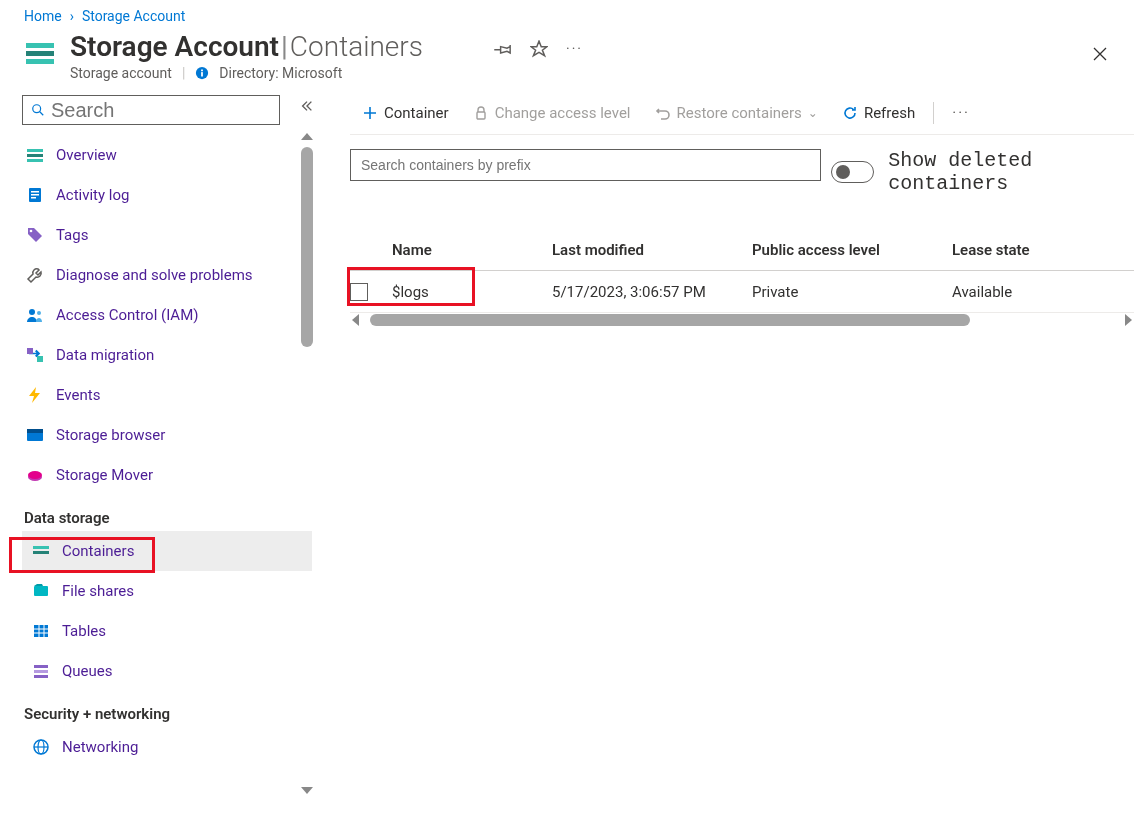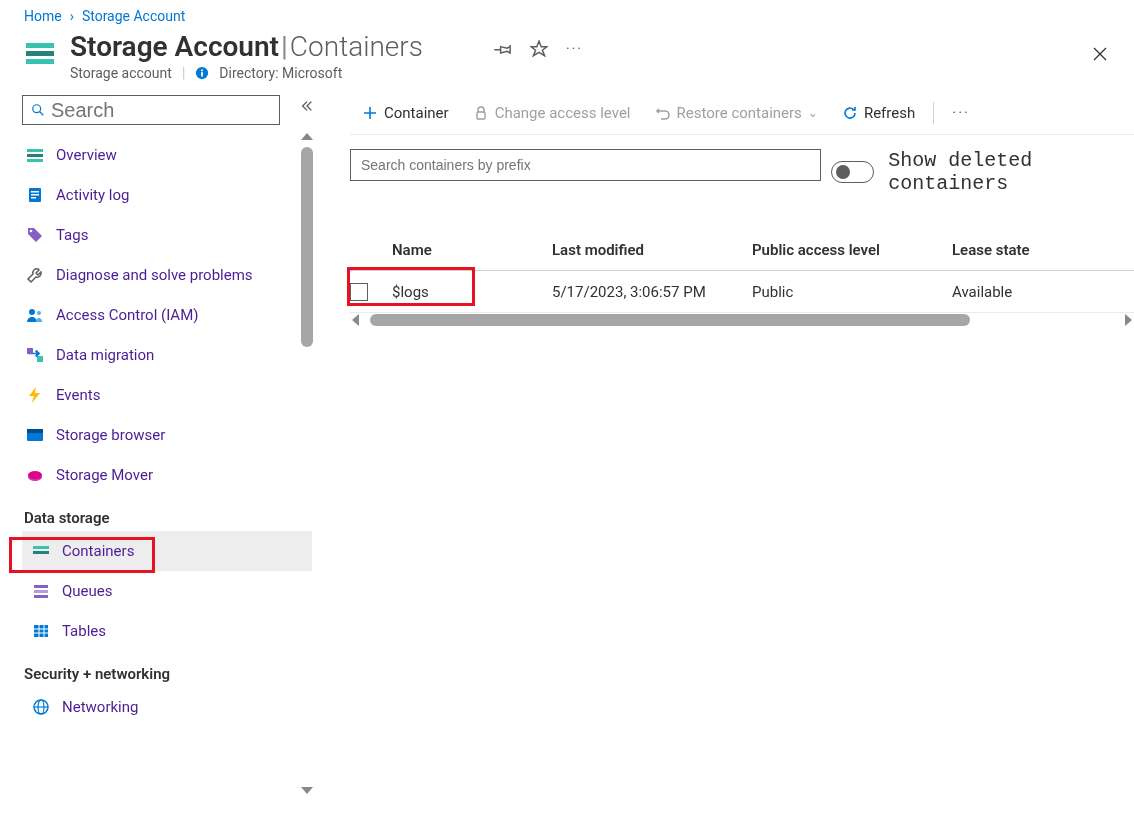--- a/index.html
+++ b/index.html
@@ -465,38 +465,47 @@
             <svg width="18" height="18" viewBox="0 0 18 18">
               <rect x="1" y="4" width="16" height="3" fill="#37c2b1"></rect>
               <rect x="1" y="9" width="16" height="3" fill="#258277"></rect>
             </svg>
           </span>
         <span>Containers</span>
       </div>
       <div class="nav-item nav-indent">
         <span class="nav-icon">
             <svg width="18" height="18" viewBox="0 0 18 18">
-              <rect x="2" y="3" width="14" height="3" fill="#8661c5"></rect>
-              <rect x="2" y="8" width="14" height="3" fill="#b59ae0"></rect>
-              <rect x="2" y="13" width="14" height="3" fill="#8661c5"></rect>
-            </svg>
-          </span>
-        <span>Queues</span>
+              <rect x="2" y="4" width="14" height="10" rx="1" fill="#00b7c3"></rect>
+              <path d="M2 4l3-2h5l1 2z" fill="#009ca8"></path>
+            </svg>
+          </span>
+        <span>File shares</span>
       </div>
       <div class="nav-item nav-indent">
         <span class="nav-icon">
             <svg width="18" height="18" viewBox="0 0 18 18">
               <rect x="2" y="3" width="14" height="12" fill="#0078d4"></rect>
               <line x1="2" y1="7" x2="16" y2="7" stroke="#fff"></line>
               <line x1="2" y1="11" x2="16" y2="11" stroke="#fff"></line>
               <line x1="7" y1="3" x2="7" y2="15" stroke="#fff"></line>
               <line x1="12" y1="3" x2="12" y2="15" stroke="#fff"></line>
             </svg>
           </span>
         <span>Tables</span>
+      </div>
+      <div class="nav-item nav-indent">
+        <span class="nav-icon">
+            <svg width="18" height="18" viewBox="0 0 18 18">
+              <rect x="2" y="3" width="14" height="3" fill="#8661c5"></rect>
+              <rect x="2" y="8" width="14" height="3" fill="#b59ae0"></rect>
+              <rect x="2" y="13" width="14" height="3" fill="#8661c5"></rect>
+            </svg>
+          </span>
+        <span>Queues</span>
       </div>
 
       <div class="nav-section-header">Security + networking</div>
 
       <div class="nav-item nav-indent">
         <span class="nav-icon">
             <svg width="18" height="18" viewBox="0 0 18 18">
               <circle cx="9" cy="9" r="7" fill="none" stroke="#0078d4" stroke-width="1.5"></circle>
               <ellipse cx="9" cy="9" rx="3" ry="7" fill="none" stroke="#0078d4" stroke-width="1.2"></ellipse>
               <line x1="2" y1="9" x2="16" y2="9" stroke="#0078d4" stroke-width="1.2"></line>
@@ -563,21 +572,21 @@
         <span>Last modified</span>
         <span>Public access level</span>
         <span>Lease state</span>
       </div>
       <div class="table-row">
         <span>
             <div class="row-checkbox"></div>
           </span>
         <span class="row-name">$logs</span>
         <span>5/17/2023, 3:06:57 PM</span>
-        <span>Public</span>
+        <span>Private</span>
         <span>Available</span>
       </div>
       <div class="hscroll-track">
         <div class="hscroll-arrow-l"></div>
         <div class="hscroll-thumb"></div>
         <div class="hscroll-arrow-r"></div>
       </div>
       <div class="highlight-box-row"></div>
     </div>
   </div>

